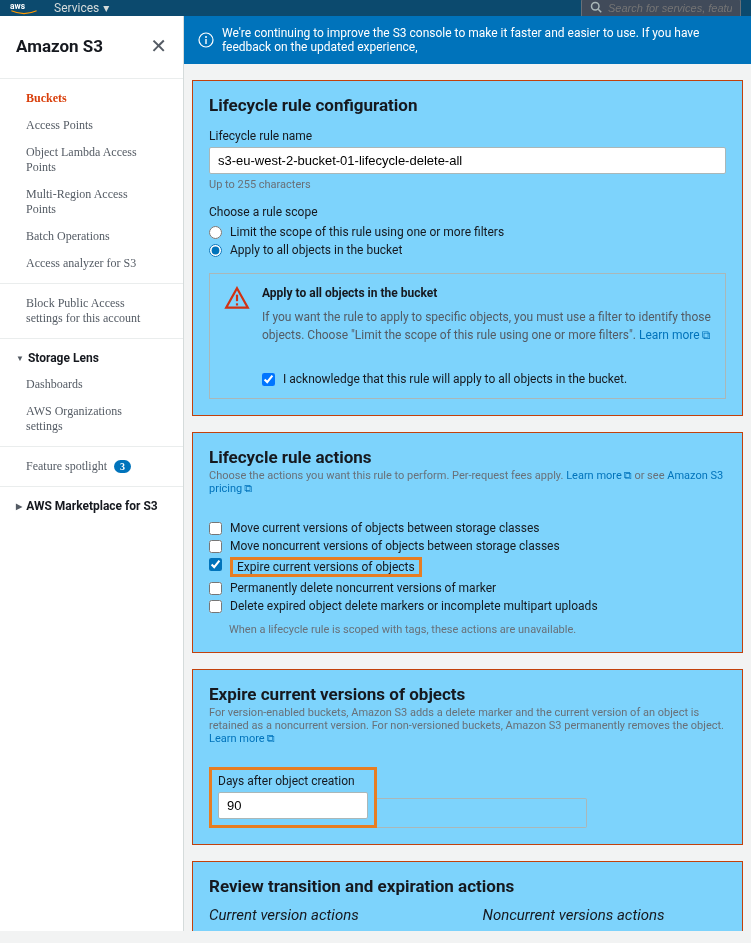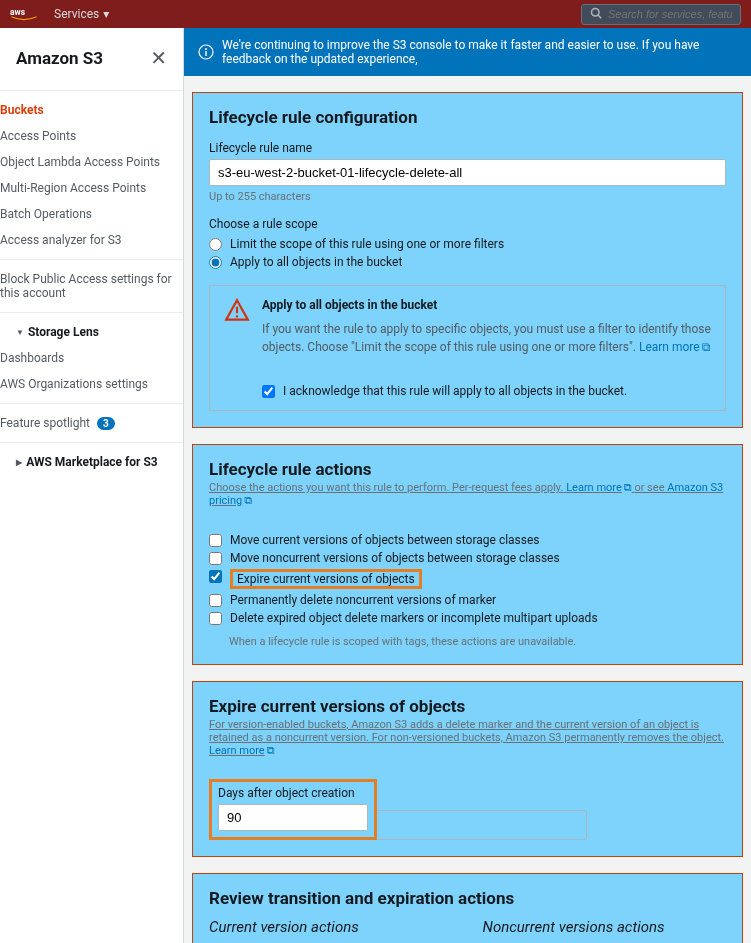--- a/index.html
+++ b/index.html
@@ -1,42 +1,42 @@
 <!DOCTYPE html>
 <html><head>
 <meta charset="utf-8">
 <style>
 * { box-sizing: border-box; margin: 0; padding: 0; }
 body { font-family: "Amazon Ember", -apple-system, "Segoe UI", Roboto, Arial, sans-serif; font-size: 13px; color: #16191f; background: #f2f3f3; width: 751px; height: 943px; overflow: hidden; }
-.topbar { background: #7f1d1d; height: 28px; display: flex; align-items: center; padding: 0 10px; color: #fff; gap: 16px; }
+.topbar { background: #0c4a6e; height: 16px; display: flex; align-items: center; padding: 0 10px; color: #fff; gap: 16px; }
 .aws-logo { display: flex; align-items: center; gap: 4px; font-weight: bold; color: #ff9900; font-size: 14px; }
 .aws-smile { width: 28px; height: 14px; }
 .services-btn { color: #d5dbdb; font-size: 12px; cursor: pointer; display: flex; align-items: center; gap: 4px; }
 .search-wrap { margin-left: auto; display: flex; align-items: center; background: #414b5a; border: 1px solid #687078; border-radius: 3px; padding: 2px 8px; width: 160px; gap: 6px; }
 .search-wrap input { background: transparent; border: none; color: #d5dbdb; font-size: 11px; font-style: italic; width: 100%; outline: none; }
 .search-icon { color: #aab7b8; }
 .layout { display: flex; height: calc(100% - 28px); }
 .sidebar { width: 184px; background: #fff; border-right: 1px solid #d5dbdb; padding: 12px 0; overflow-y: auto; }
 .side-head { display: flex; align-items: center; justify-content: space-between; padding: 6px 16px 14px; }
 .side-head h1 { font-size: 17px; font-weight: 700; }
 .close-x { font-size: 20px; color: #545b64; cursor: pointer; font-weight: 300; }
 .side-sep { border: none; border-top: 1px solid #eaeded; margin: 6px 0; }
-.side-link { display: block; padding: 6px 0; font-size: 12px; color: #545b64; cursor: pointer; }
+.side-link { display: block; padding: 6px 26px; font-size: 12px; color: #545b64; cursor: pointer; font-family: Liberation Serif, serif; }
 .side-link.active { color: #d93f0b; font-weight: 700; }
 .side-group { padding: 6px 16px; font-size: 12px; color: #16191f; font-weight: 700; cursor: pointer; display: flex; align-items: center; gap: 4px; }
 .side-group .caret { font-size: 8px; color: #545b64; }
 .badge { background: #0073bb; color: #fff; border-radius: 8px; padding: 1px 6px; font-size: 10px; font-weight: 700; margin-left: 4px; }
 .content { flex: 1; overflow-y: auto; position: relative; }
 .banner { background: #0073bb; color: #fff; padding: 10px 14px; font-size: 12px; display: flex; align-items: center; gap: 8px; }
 .banner svg { flex-shrink: 0; }
 .main-area { padding: 0 8px 16px; }
 .panel { background: #7dd3fc; border: 1px solid #c2410c; margin-top: 16px; }
 .panel-head { padding: 14px 16px 10px; }
 .panel-head h2 { font-size: 17px; font-weight: 700; }
-.panel-sub { font-size: 11px; color: #687078; margin-top: 2px; text-decoration: underline; }
+.panel-sub { font-size: 11px; color: #687078; margin-top: 2px; }
 .panel-body { padding: 4px 16px 16px; }
 .field-label { font-size: 12px; color: #16191f; margin-bottom: 4px; display: block; }
 input[type=text].text-input { width: 100%; border: 1px solid #aab7b8; border-radius: 2px; padding: 5px 8px; font-size: 13px; }
 .help-text { font-size: 11px; color: #687078; margin-top: 4px; }
 .radio-row, .check-row { display: flex; align-items: flex-start; gap: 8px; font-size: 12px; color: #16191f; padding: 2px 0; }
 .radio-row input, .check-row input { margin-top: 1px; accent-color: #0073bb; cursor: pointer; }
 .info-box { border: 1px solid #aab7b8; border-radius: 0; padding: 12px 14px; margin-top: 14px; display: flex; gap: 12px; align-items: flex-start; }
 .warn-ico { color: #d13212; flex-shrink: 0; }
 .info-title { font-size: 12px; font-weight: 700; margin-bottom: 2px; }
 .info-text { font-size: 12px; color: #545b64; line-height: 1.5; margin-top: 8px; }

